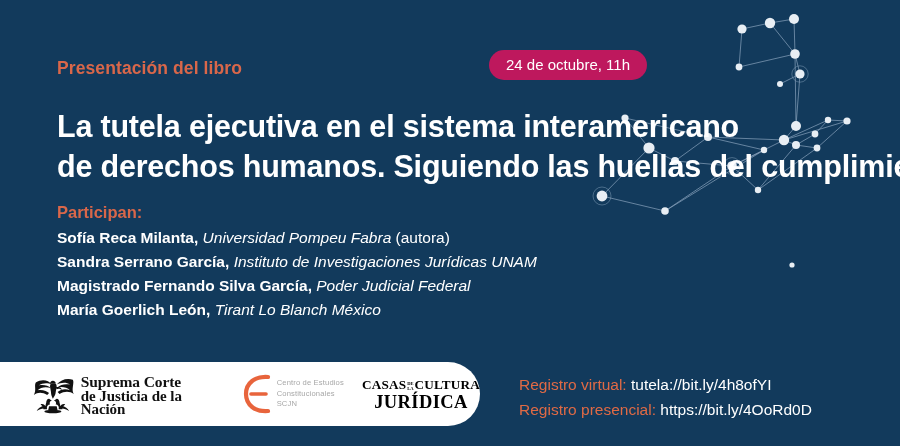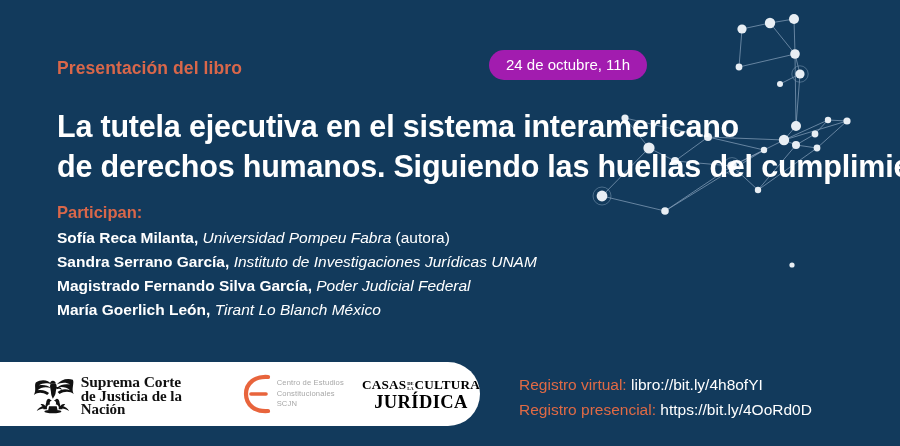--- a/index.html
+++ b/index.html
@@ -42,21 +42,21 @@
     font-weight: 700;
     letter-spacing: 0.1px;
     color: #d9674a;
     line-height: 26px;
     white-space: nowrap;
   }
   .date-badge {
     position: absolute;
     left: 432px;
     top: -5px;
-    background: #a21caf;
+    background: #be185d;
     color: #ffffff;
     font-size: 15px;
     font-weight: 500;
     padding: 7px 17px 8px 17px;
     border-radius: 16px;
     white-space: nowrap;
     line-height: 1;
   }
 
   
@@ -401,18 +401,18 @@
           <span>CULTURA</span>
         </div>
         <div class="casas-l2">JURÍDICA</div>
       </div>
 
     </div>
   </div>
 
   <div class="registro">
     <div id="registro-rows">
-        <div class="registro-row"><span class="r-label">Registro virtual:</span> <span class="r-url">libro://bit.ly/4h8ofYI</span></div>
+        <div class="registro-row"><span class="r-label">Registro virtual:</span> <span class="r-url">tutela://bit.ly/4h8ofYI</span></div>
         <div class="registro-row"><span class="r-label">Registro presencial:</span> <span class="r-url">https://bit.ly/4OoRd0D</span></div>
       </div>
   </div>
 
 </div>
 
 </body></html>

